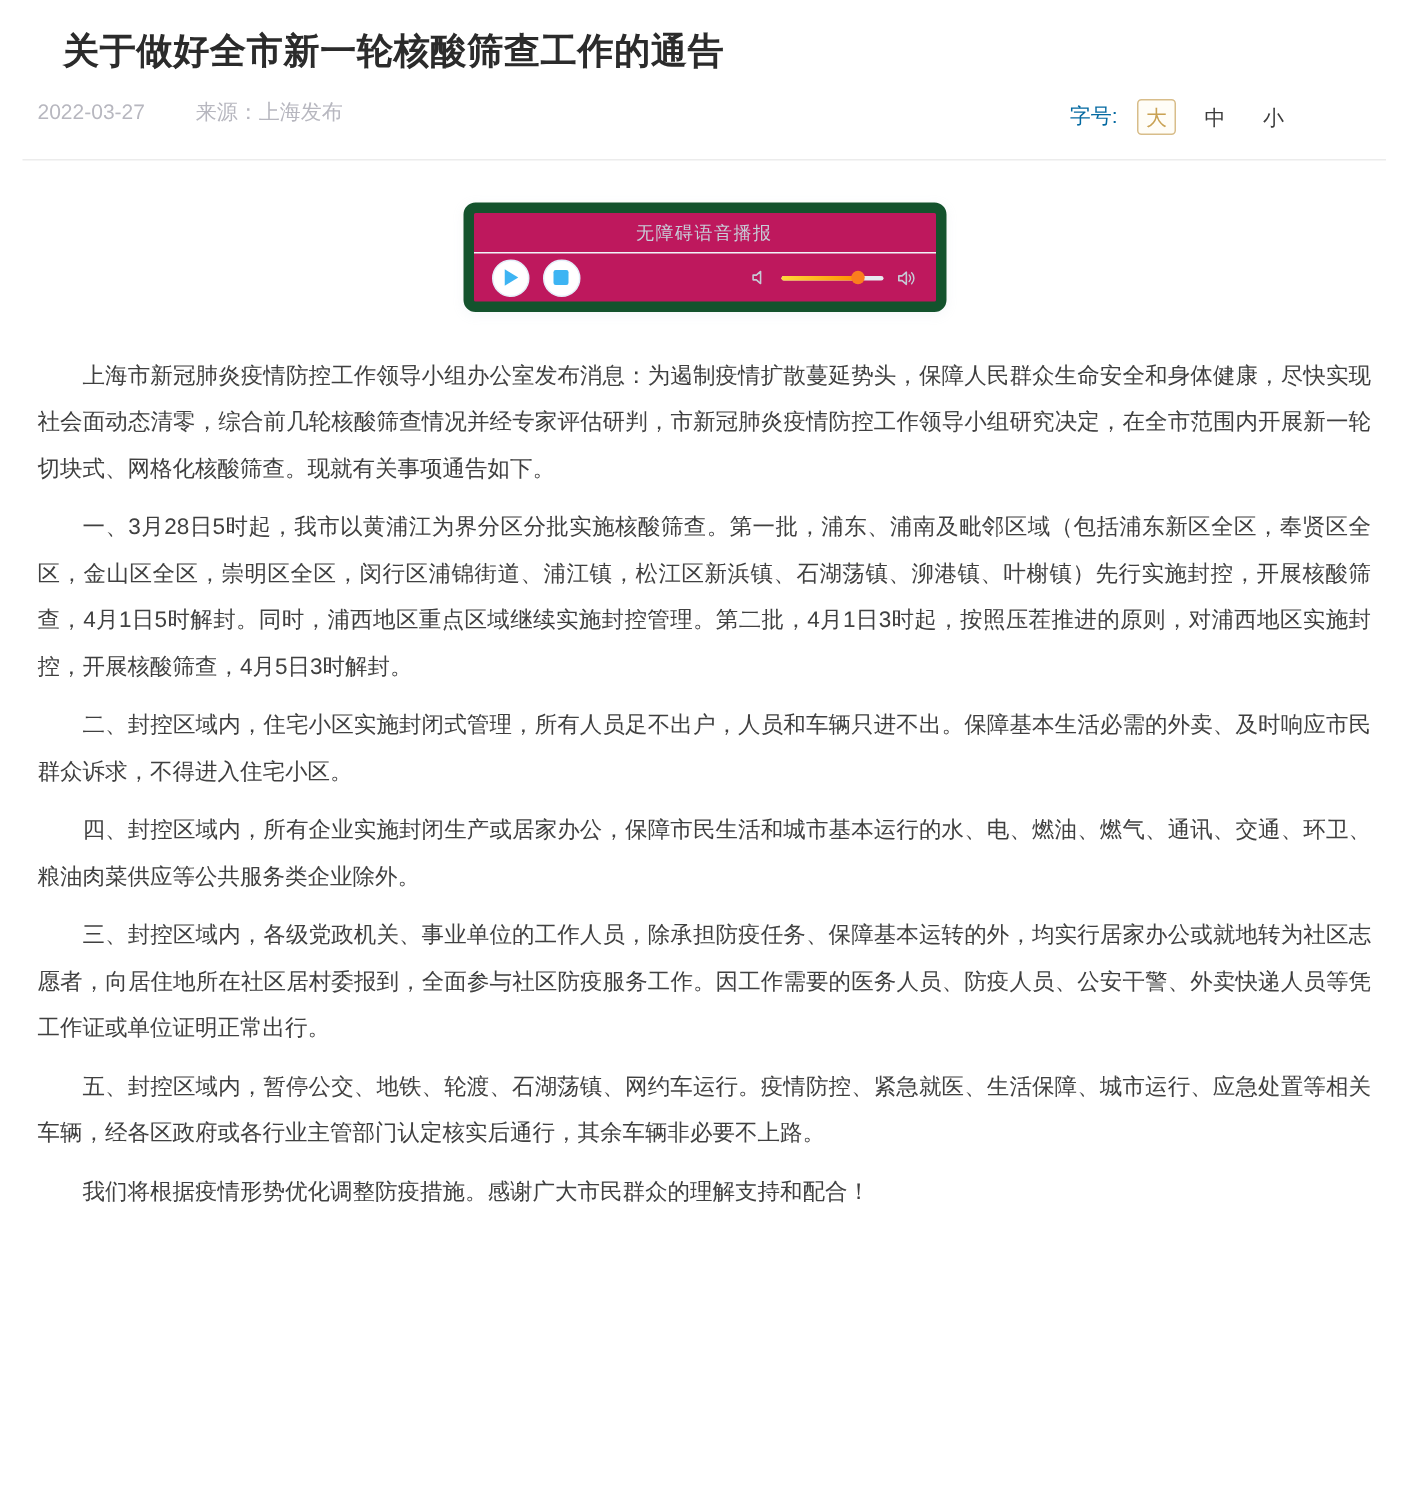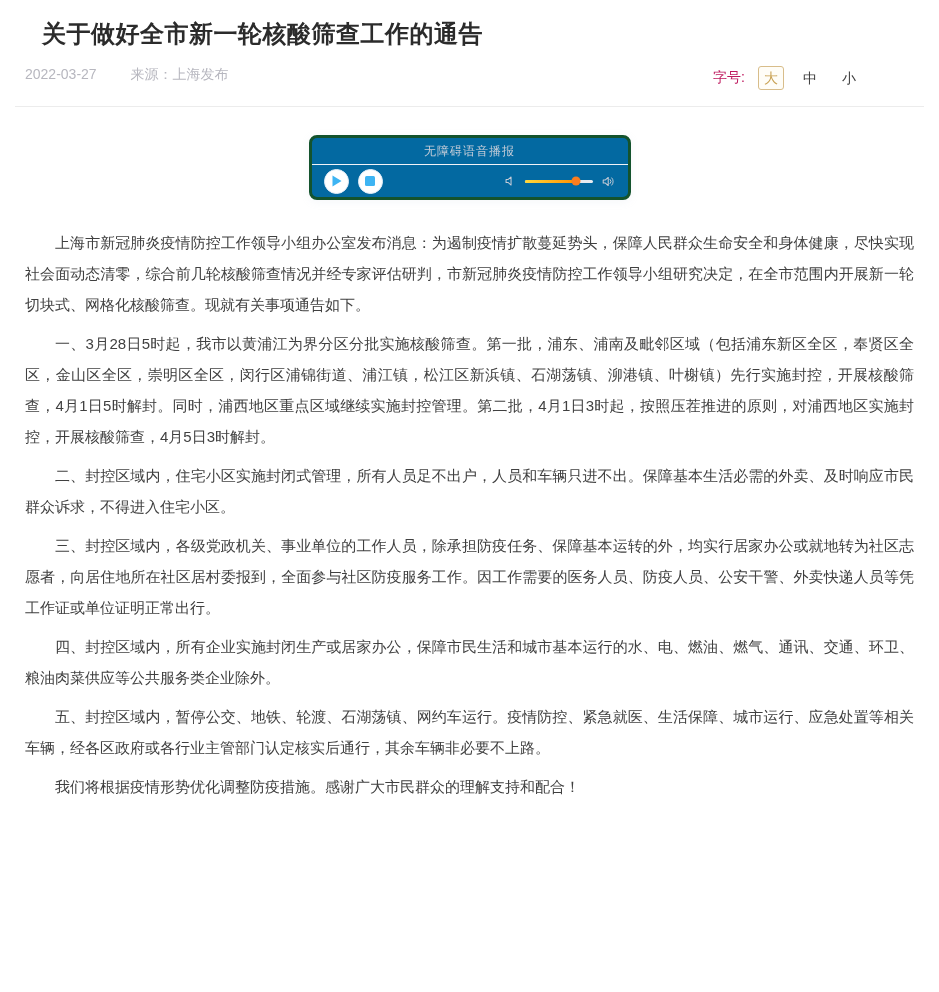--- a/index.html
+++ b/index.html
@@ -27,21 +27,21 @@
     margin-bottom: 16px;
   }
   .meta-left { color: #b7b7bf; }
   .meta-left .date { margin-right: 30px; }
   .font-size-selector {
     display: flex;
     align-items: center;
     gap: 13px;
     margin-right: 52px;
   }
-  .fs-label { color: #be185d; font-size: 14px; margin-left: 12px; }
+  .fs-label { color: #0369a1; font-size: 14px; margin-left: 12px; }
   .fs-option {
     font-size: 14px;
     line-height: 1;
     background: none;
     border: 1px solid transparent;
     color: #3c3c3c;
     cursor: pointer;
     padding: 4px 5px;
     font-family: inherit;
   }
@@ -53,23 +53,23 @@
   }
   .divider {
     border-top: 1px solid #ececec;
     margin: 0 -10px;
   }
 
   
   .audio-player {
     width: 322px;
     margin: 28px auto 0;
-    border: 3px solid #14532d;
+    border: 7px solid #14532d;
     border-radius: 8px;
-    background: #0369a1;
+    background: #be185d;
     box-shadow: 0 2px 8px rgba(176, 186, 205, 0.12);
   }
   .player-header {
     text-align: center;
     font-size: 12px;
     color: #c7ced9;
     padding: 5px 0 4px;
     border-bottom: 1px solid #f1f3f8;
     letter-spacing: 1px;
   }
@@ -194,19 +194,19 @@
             </svg>
         </span>
       </div>
     </div>
   </div>
 
   <article class="article-body">
     <p>上海市新冠肺炎疫情防控工作领导小组办公室发布消息：为遏制疫情扩散蔓延势头，保障人民群众生命安全和身体健康，尽快实现社会面动态清零，综合前几轮核酸筛查情况并经专家评估研判，市新冠肺炎疫情防控工作领导小组研究决定，在全市范围内开展新一轮切块式、网格化核酸筛查。现就有关事项通告如下。</p>
     <p>一、3月28日5时起，我市以黄浦江为界分区分批实施核酸筛查。第一批，浦东、浦南及毗邻区域（包括浦东新区全区，奉贤区全区，金山区全区，崇明区全区，闵行区浦锦街道、浦江镇，松江区新浜镇、石湖荡镇、泖港镇、叶榭镇）先行实施封控，开展核酸筛查，4月1日5时解封。同时，浦西地区重点区域继续实施封控管理。第二批，4月1日3时起，按照压茬推进的原则，对浦西地区实施封控，开展核酸筛查，4月5日3时解封。</p>
     <p>二、封控区域内，住宅小区实施封闭式管理，所有人员足不出户，人员和车辆只进不出。保障基本生活必需的外卖、及时响应市民群众诉求，不得进入住宅小区。</p>
+    <p>四、封控区域内，所有企业实施封闭生产或居家办公，保障市民生活和城市基本运行的水、电、燃油、燃气、通讯、交通、环卫、粮油肉菜供应等公共服务类企业除外。</p>
     <p>三、封控区域内，各级党政机关、事业单位的工作人员，除承担防疫任务、保障基本运转的外，均实行居家办公或就地转为社区志愿者，向居住地所在社区居村委报到，全面参与社区防疫服务工作。因工作需要的医务人员、防疫人员、公安干警、外卖快递人员等凭工作证或单位证明正常出行。</p>
-    <p>四、封控区域内，所有企业实施封闭生产或居家办公，保障市民生活和城市基本运行的水、电、燃油、燃气、通讯、交通、环卫、粮油肉菜供应等公共服务类企业除外。</p>
     <p>五、封控区域内，暂停公交、地铁、轮渡、石湖荡镇、网约车运行。疫情防控、紧急就医、生活保障、城市运行、应急处置等相关车辆，经各区政府或各行业主管部门认定核实后通行，其余车辆非必要不上路。</p>
     <p>我们将根据疫情形势优化调整防疫措施。感谢广大市民群众的理解支持和配合！</p>
   </article>
 
 </div>
 
 </body></html>

